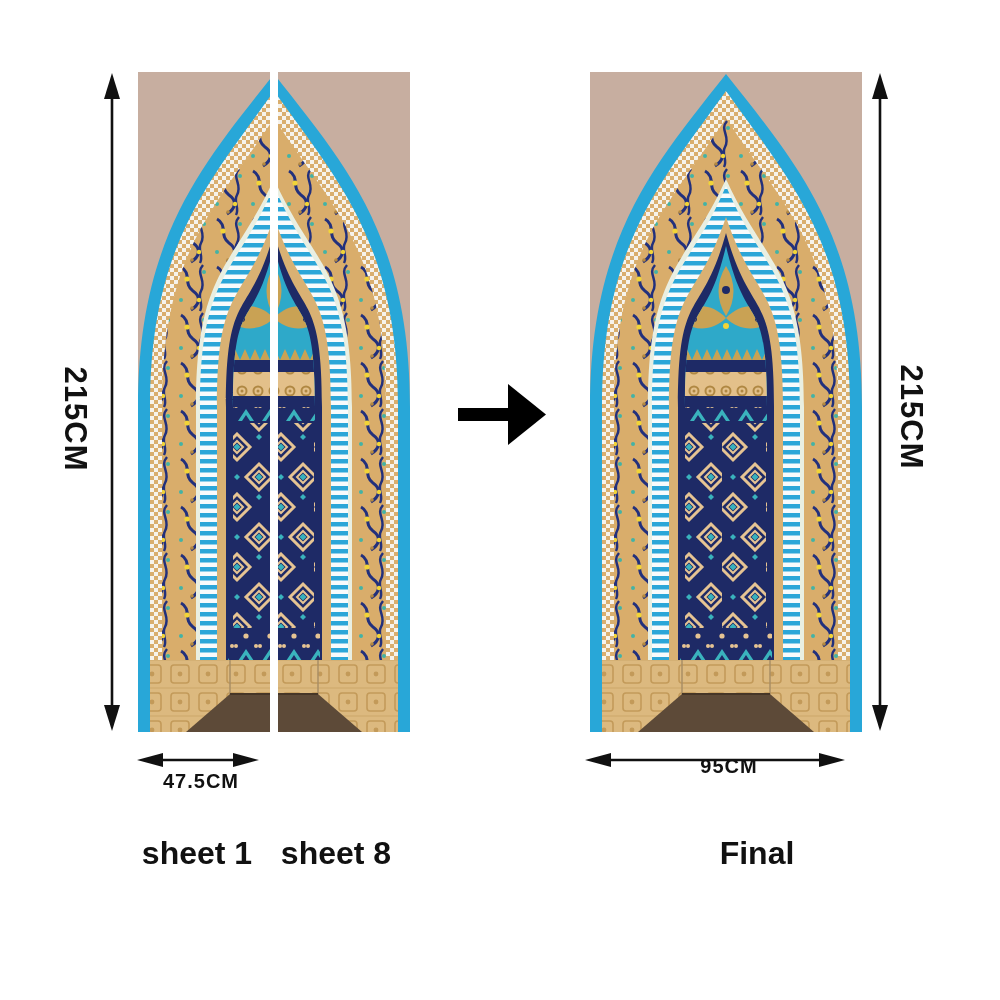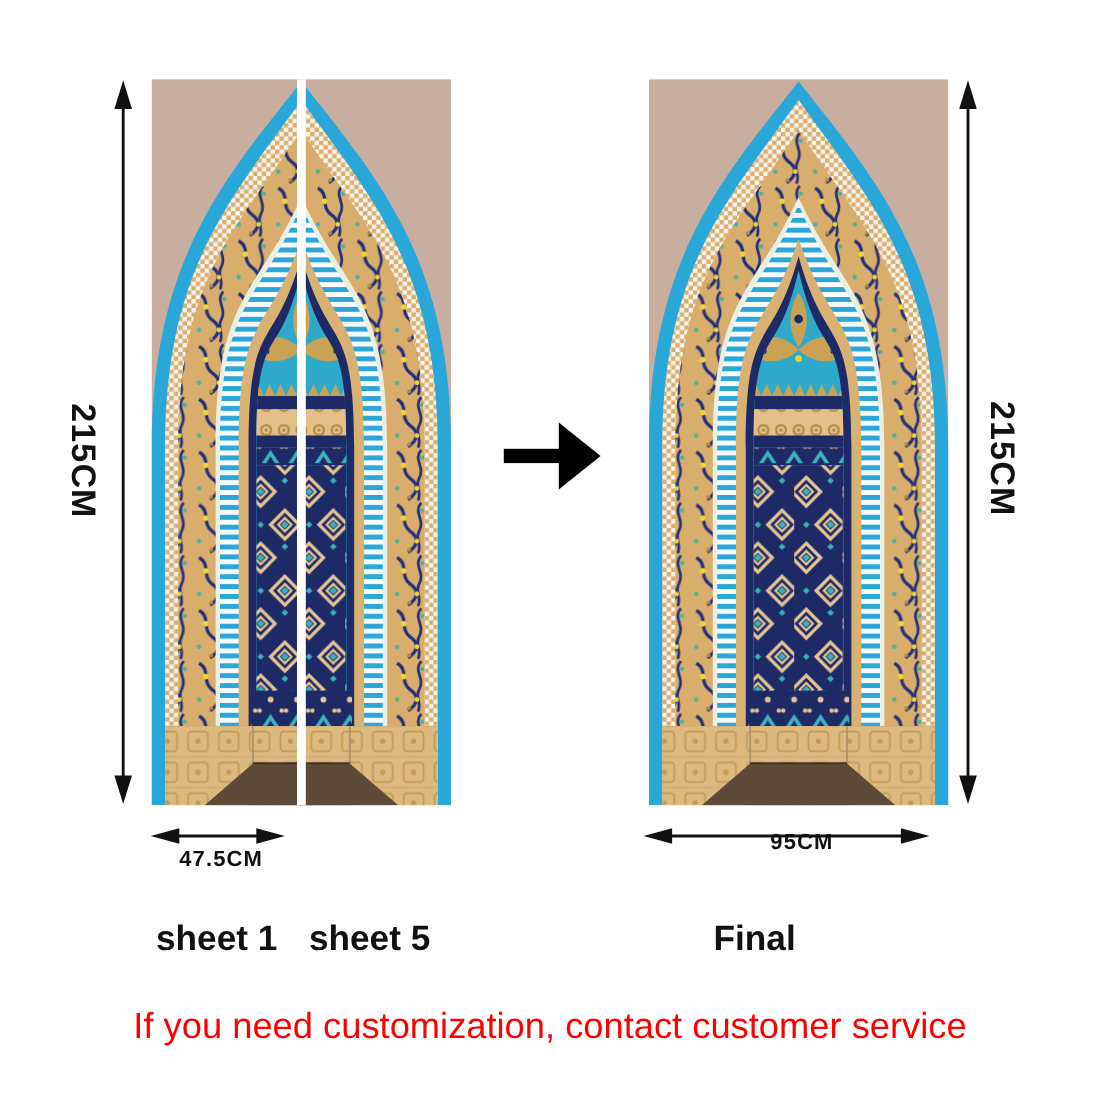--- a/index.html
+++ b/index.html
@@ -22,21 +22,21 @@
     white-space:nowrap; transform:translate(-50%,-50%) rotate(90deg);
   }
   .v-label.left  { left:75px;  top:419px; }
   .v-label.right { left:911px; top:417px; }
   .caption {
     position:absolute; font-size:32px; font-weight:700; white-space:nowrap;
     transform:translate(-50%,0); top:835px;
   }
   .caption.sheet1 { left:197px; }
   .caption.sheet2 { left:336px; }
-  .caption.final  { left:686px; }
+  .caption.final  { left:757px; }
   .note {
     position:absolute; left:500px; top:914px; transform:translate(-50%,0);
     font-size:33px; font-weight:400; color:#fe0000; white-space:nowrap;
   }
 </style>
 </head>
 <body>
 
 <div class="canvas">
 
@@ -173,18 +173,17 @@
     <polygon points="1,8 27,1 27,15" fill="#111"></polygon>
     <polygon points="261,8 235,1 235,15" fill="#111"></polygon>
   </svg>
 
   <div class="v-label left">215CM</div>
   <div class="v-label right">215CM</div>
   <div class="dim-label w-left">47.5CM</div>
   <div class="dim-label w-right">95CM</div>
 
   <div class="caption sheet1">sheet 1</div>
-  <div class="caption sheet2">sheet 5</div>
+  <div class="caption sheet2">sheet 8</div>
   <div class="caption final">Final</div>
 
-  <div class="note">If you need customization, contact customer service</div>
 
 </div>
 
 </body></html>

